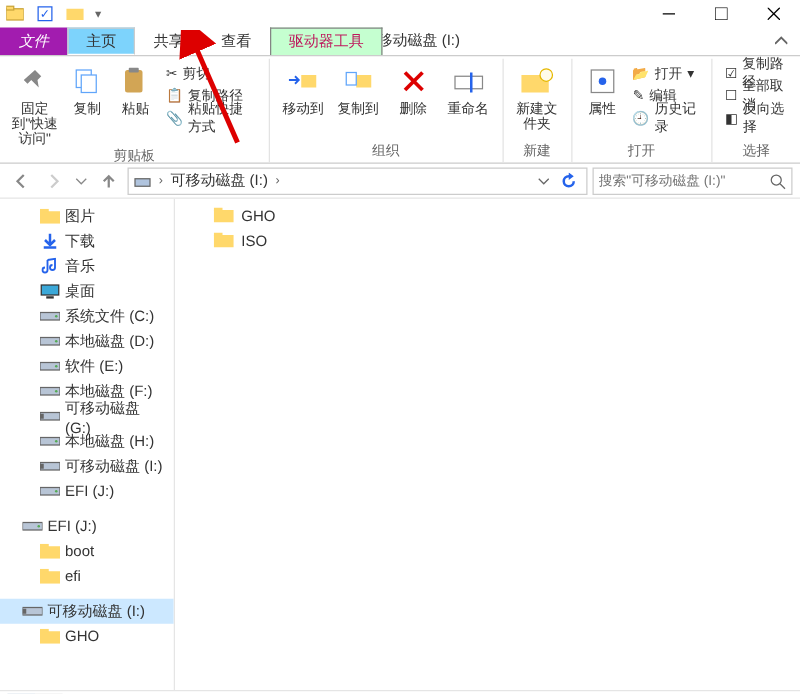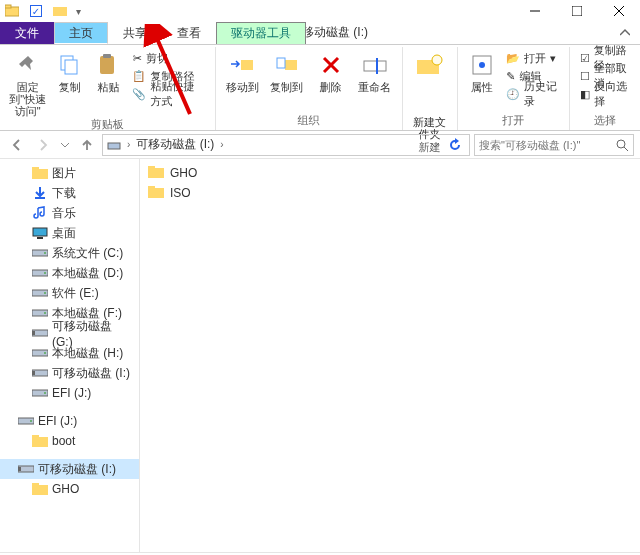--- a/index.html
+++ b/index.html
@@ -4,40 +4,40 @@
 <style>
   * { box-sizing: border-box; margin: 0; padding: 0; font-family: "Microsoft YaHei", "Segoe UI", sans-serif; }
   body { background: #fff; font-size: 12px; color: #333; width: 640px; height: 555px; overflow: hidden; position: relative; }
   .titlebar { height: 22px; display: flex; align-items: center; justify-content: space-between; padding-left: 4px; }
   .titlebar-left { display: flex; align-items: center; gap: 8px; }
   .tb-icon { width: 16px; height: 16px; display: flex; align-items: center; justify-content: center; }
   .titlebar-ctrls { display: flex; }
   .tbc { width: 42px; height: 22px; display: flex; align-items: center; justify-content: center; cursor: default; }
   .ribbon-tabs { display: flex; align-items: stretch; height: 23px; border-bottom: 1px solid #ccc; position:relative;}
   .rtab { padding: 0 14px; display: flex; align-items: center; border: 1px solid transparent; cursor: default; font-size:12px;}
-  .rtab.file { background: #4c1d95; color: #fff; }
+  .rtab.file { background: #a21caf; color: #fff; font-style: italic; }
   .rtab.active { border: 1px solid #ccc; border-bottom-color: #fff; background: #7dd3fc; }
-  .rtab.tools { background: #c5ffd0; color: #0f766e; border:1px solid #848484; border-bottom:0;}
+  .rtab.tools { background: #c5ffd0; color: #be185d; border:1px solid #848484; border-bottom:0;}
   .ribbon-caret { margin-left:auto; padding:0 10px; display:flex; align-items:center;}
   .title-text { position:absolute; left:290px; top:24px; font-size:12px;}
   .ribbon { height: 86px; display: flex; border-bottom: 1px solid #ccc; padding-top:2px;}
   .rgroup { display: flex; flex-direction: column; align-items: center; padding: 0 6px; border-right: 1px solid #e3e3e3; }
   .rgroup-content { flex: 1; display: flex; align-items: flex-start; gap: 2px; }
   .rgroup-label { font-size: 11px; color: #666; padding-bottom: 2px; }
   .rbtn-big { display: flex; flex-direction: column; align-items: center; width: 42px; padding-top: 4px; gap: 2px; cursor: default; }
   .rbtn-big .ico { width: 28px; height: 28px; display: flex; align-items: center; justify-content: center; }
   .rbtn-big span { font-size: 11px; line-height: 12px; text-align: center; }
   .rbtn-sm { display: flex; align-items: center; gap: 4px; padding: 1px 4px; cursor: default; font-size: 11px; height:18px;}
   .rstack { display: flex; flex-direction: column; gap: 0; padding-top: 2px; }
   .addr-row { height: 28px; display: flex; align-items: center; gap: 4px; padding: 2px 6px; border-bottom: 1px solid #e5e5e5; }
   .nav-btn { width: 22px; height: 22px; display: flex; align-items: center; justify-content: center; color:#999;}
   .addr-bar { flex: 1; height: 22px; border: 1px solid #ccc; display: flex; align-items: center; padding: 0 4px; gap: 4px; }
   .search-box { width: 160px; height: 22px; border: 1px solid #ccc; display: flex; align-items: center; padding: 0 4px; justify-content:space-between;}
   .search-box input { border: 0; outline: 0; font-size: 11px; width:120px; color:#777;}
-  .content { display: flex; height: 393px; }
+  .content { display: flex; height: 393px; gap: 23px; }
   .tree { width: 140px; border-right: 1px solid #e5e5e5; overflow: hidden; padding-top:4px;}
   .tree-item { display: flex; align-items: center; gap: 4px; padding: 2px 4px 2px 18px; font-size: 12px; height:20px; cursor:default;}
   .tree-item.indent { padding-left: 32px; }
   .tree-item.selected { background: #cce8ff; }
   .tree-item .ti-ico { width: 16px; height: 14px; display: flex; align-items: center; justify-content: center; }
   .splitter{height:8px;}
   .files { flex: 1; padding: 4px 8px; }
   .file-row { display: flex; align-items: center; gap: 6px; padding: 2px 0; height:20px;}
   .folder-ico { width: 16px; height: 14px; }
   .status { height:22px; border-top:1px solid #e5e5e5; display:flex; align-items:center; justify-content:space-between; padding:0 6px; font-size:11px; color:#555;}
@@ -196,21 +196,21 @@
 
   <div class="rgroup">
     <div class="rgroup-content">
       <div class="rbtn-big">
         <div class="ico">
             <svg width="26" height="22">
               <rect x="0" y="6" width="22" height="14" fill="#ffd86b"></rect>
               <circle cx="20" cy="6" r="5" fill="#fffbea" stroke="#e6b800"></circle>
             </svg>
           </div>
-        <span style="white-space:normal;width:36px;margin-top:35px;">新建文件夹</span>
+        <span style="white-space:normal;width:36px;">新建文件夹</span>
       </div>
     </div>
     <div class="rgroup-label">新建</div>
   </div>
 
   <div class="rgroup">
     <div class="rgroup-content">
       <div class="rbtn-big">
         <div class="ico">
             <svg width="22" height="22">
@@ -432,20 +432,29 @@
       </div>
       <div class="tree-item indent">
         <span class="ti-ico">
           <svg width="16" height="12">
             <rect x="0" y="2" width="16" height="10" fill="#ffd86b"></rect>
             <rect x="0" y="0" width="7" height="3" fill="#ffd86b"></rect>
           </svg>
         </span>
         <span>boot</span>
       </div>
+      <div class="tree-item indent">
+        <span class="ti-ico">
+          <svg width="16" height="12">
+            <rect x="0" y="2" width="16" height="10" fill="#ffd86b"></rect>
+            <rect x="0" y="0" width="7" height="3" fill="#ffd86b"></rect>
+          </svg>
+        </span>
+        <span>efi</span>
+      </div>
       <div class="splitter"></div>
       <div class="tree-item selected">
         <span class="ti-ico">
           <svg width="16" height="10">
             <rect x="0" y="2" width="16" height="6" fill="#b8c5d6" stroke="#666"></rect>
             <rect x="0" y="3" width="3" height="4" fill="#666"></rect>
           </svg>
         </span>
         <span>可移动磁盘 (I:)</span>
       </div>

